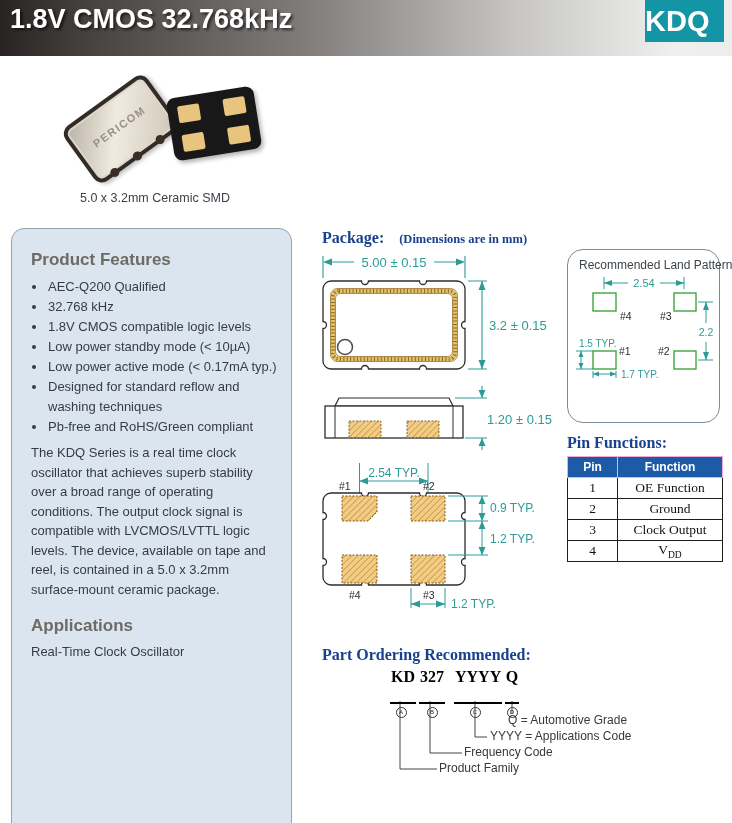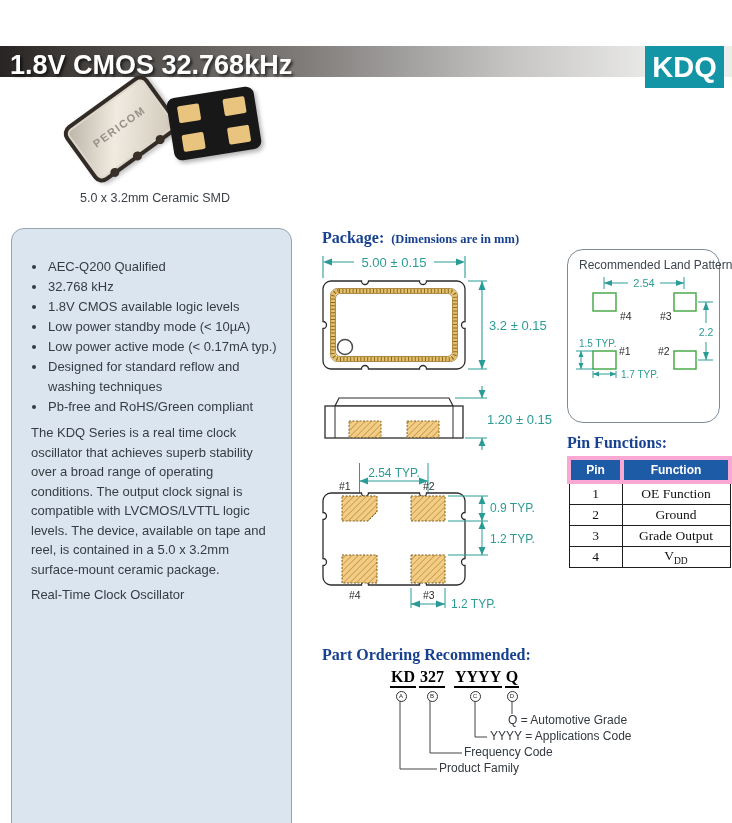--- a/index.html
+++ b/index.html
@@ -1,25 +1,25 @@
 <!DOCTYPE html>
 <html><head>
 <meta charset="utf-8">
 <style>
   html,body { margin:0; padding:0; background:#fff; }
   .page { position:relative; width:732px; height:823px; background:#fff; overflow:hidden;
           font-family:"Liberation Sans",sans-serif; }
 
   
-  .header-bar { position:absolute; left:0; top:0; width:732px; height:31px;
-    background:linear-gradient(90deg,#282423 0%,#46423f 12%,#807d7b 42%,#c6c5c4 70%,#efefee 92%,#ededec 100%);margin-top:46px; }
+  .header-bar { position:absolute; left:0; top:0; width:732px; height:56px;
+    background:linear-gradient(90deg,#282423 0%,#46423f 12%,#807d7b 42%,#c6c5c4 70%,#efefee 92%,#ededec 100%); }
   .header-title { position:absolute; left:10px; top:4px; font-size:27px; font-weight:bold; color:#fff;
     text-shadow:2px 2px 3px rgba(0,0,0,.65); letter-spacing:0px; white-space:nowrap; }
   .logo-box { position:absolute; left:645px; top:0; width:79px; height:42px; background:#1495a6;
-    color:#fff; font-size:29px; font-weight:bold; text-align:center; line-height:42px; }
+    color:#fff; font-size:29px; font-weight:bold; line-height:42px; }
 
   
   .chip1 { position:absolute; left:70px; top:95px; width:94px; height:60px; transform:rotate(-36deg);
     background:linear-gradient(130deg,#b9b1a5,#f0ebe0 45%,#cfc6b8); border:4px solid #332c26; border-radius:10px;
     box-shadow:2px 3px 4px rgba(0,0,0,.25), inset 0 0 0 2px #ddd6ca; }
   .chip1-label { position:absolute; left:0; right:0; top:21px; text-align:center; font-size:11px; font-weight:bold;
     color:#999189; letter-spacing:1.5px; }
   .bump { position:absolute; width:9px; height:9px; background:#372f28; border-radius:50%; }
   .chip2 { position:absolute; left:170px; top:92px; width:88px; height:63px; transform:rotate(-9deg);
     background:#181818; border-radius:8px; box-shadow:2px 3px 4px rgba(0,0,0,.3); }
@@ -31,43 +31,43 @@
     background:#dbe5f0; border:1px solid #97a3ae; border-radius:13px; padding:21px 14px 0 19px; }
   .panel-heading { font-size:17px; font-weight:bold; color:#6e6a64; margin:0; }
   .features-list { margin:7px 0 0 0; padding:0 0 0 16px; font-size:13px; line-height:20px; color:#363c43; }
   .features-list li { padding-left:1px; }
   .body-text { font-size:13px; line-height:19.5px; color:#363c43; margin:6px 0 0 0; }
   .mt15 { margin-top:15px; } .mt17 { margin-top:17px; }
 
   
   .sec-heading { position:absolute; font-family:"Liberation Serif",serif; font-weight:bold; color:#17418e;
     font-size:16px; white-space:nowrap; }
-  .sec-heading .units { font-size:12.5px; margin-left:7px; }
+  .sec-heading .units { font-size:12.5px; margin-left:15px; }
 
   .pkg-svg { position:absolute; left:315px; top:248px; }
   .dimtxt { fill:#2b9c95; font-family:"Liberation Sans",sans-serif; }
   .pintxt { fill:#2c2c2c; font-family:"Liberation Sans",sans-serif; font-size:10.5px; }
 
   .land-panel { position:absolute; left:567px; top:249px; width:153px; height:174px; box-sizing:border-box;
     background:#fff; border:1.5px solid #7e8b97; border-radius:16px; }
   .land-title { position:absolute; left:11px; top:8px; font-size:12px; color:#3e454c; white-space:nowrap; }
   .land-svg { position:absolute; left:0px; top:22px; }
 
   .pin-table { position:absolute; left:567px; top:456px; border-collapse:collapse; }
   .pin-table th { width:49px; background:#1d5ba7; color:#fff; font-family:"Liberation Sans",sans-serif;
-    font-size:12px; font-weight:bold; border:4px solid #f9a8d4; height:20px; padding:0; }
+    font-size:12px; font-weight:bold; border:1px solid #f9a8d4; height:20px; padding:0; }
   .pin-table th.fn { width:104px; }
   .pin-table td { border:1px solid #1d1d1d; font-family:"Liberation Serif",serif; font-size:13.5px;
     color:#111; text-align:center; height:20px; padding:0; }
   .pin-table sub { font-size:9.5px; }
 
   .ordering-diagram { position:absolute; left:390px; top:668px; width:235px; height:112px; }
   .code-group { position:absolute; top:0; text-align:center; }
   .code-text { display:inline-block; font-family:"Liberation Serif",serif; font-weight:bold; font-size:16px;
-    color:#000; border-bottom:2.5px solid #000; padding:0 1px 0px 1px; line-height:18px; }
+    color:#000; border-bottom:2.5px solid #000; padding:0 1px 16px 1px; line-height:18px; }
   .code-circle { width:9px; height:9px; margin:3px auto 0; border:1px solid #333; border-radius:50%;
     font-size:6px; line-height:9px; text-align:center; color:#222; }
   .ord-lines { position:absolute; left:0; top:0; }
   .ord-label { position:absolute; font-size:12px; color:#33393f; white-space:nowrap; }
 
   .note { position:absolute; left:322px; top:789px; width:402px; font-size:10.5px; line-height:15px; color:#3a3f45; }
 </style>
 </head>
 <body>
 
@@ -86,30 +86,32 @@
   </div>
   <div class="chip2">
     <div class="pad" style="left:10px; top:9px;"></div>
     <div class="pad" style="left:56px; top:9px;"></div>
     <div class="pad" style="left:10px; top:38px;"></div>
     <div class="pad" style="left:56px; top:38px;"></div>
   </div>
   <div class="photo-caption">5.0 x 3.2mm Ceramic SMD</div>
 
   <div class="info-panel">
+    <h2 class="panel-heading">Product Features</h2>
     <ul class="features-list">
       <li>AEC-Q200 Qualified</li>
       <li>32.768 kHz</li>
-      <li>1.8V CMOS available logic levels</li>
+      <li>1.8V CMOS compatible logic levels</li>
       <li>Low power standby mode (&lt; 10µA)</li>
       <li>Low power active mode (&lt; 0.17mA typ.)</li>
       <li>Designed for standard reflow and washing techniques</li>
       <li>Pb-free and RoHS/Green compliant</li>
     </ul>
     <p class="body-text">The KDQ Series is a real time clock oscillator that achieves superb stability over a broad range of operating conditions. The output clock signal is compatible with LVCMOS/LVTTL logic levels.  The device, available on tape and reel, is contained in a 5.0 x 3.2mm surface-mount ceramic package.</p>
+    <h2 class="panel-heading mt17">Applications</h2>
     <p class="body-text">Real-Time Clock Oscillator</p>
   </div>
 
   <div class="sec-heading" style="left:322px; top:229px;">
     <span>Package:</span><span class="units">(Dimensions are in mm)</span>
   </div>
 
   <svg class="pkg-svg" width="245" height="372" viewBox="0 0 245 372">
     <defs>
       <pattern id="hp" width="4.5" height="4.5" patternUnits="userSpaceOnUse" patternTransform="rotate(45)">
@@ -263,21 +265,21 @@
     <tr>
       <td>1</td>
       <td>OE Function</td>
     </tr>
     <tr>
       <td>2</td>
       <td>Ground</td>
     </tr>
     <tr>
       <td>3</td>
-      <td>Grade Output</td>
+      <td>Clock Output</td>
     </tr>
     <tr>
       <td>4</td>
       <td><span>V</span><sub>DD</sub></td>
     </tr>
   </tbody>
     </table>
 
   <div class="sec-heading" style="left:322px; top:646px;">Part Ordering Recommended:</div>
 

